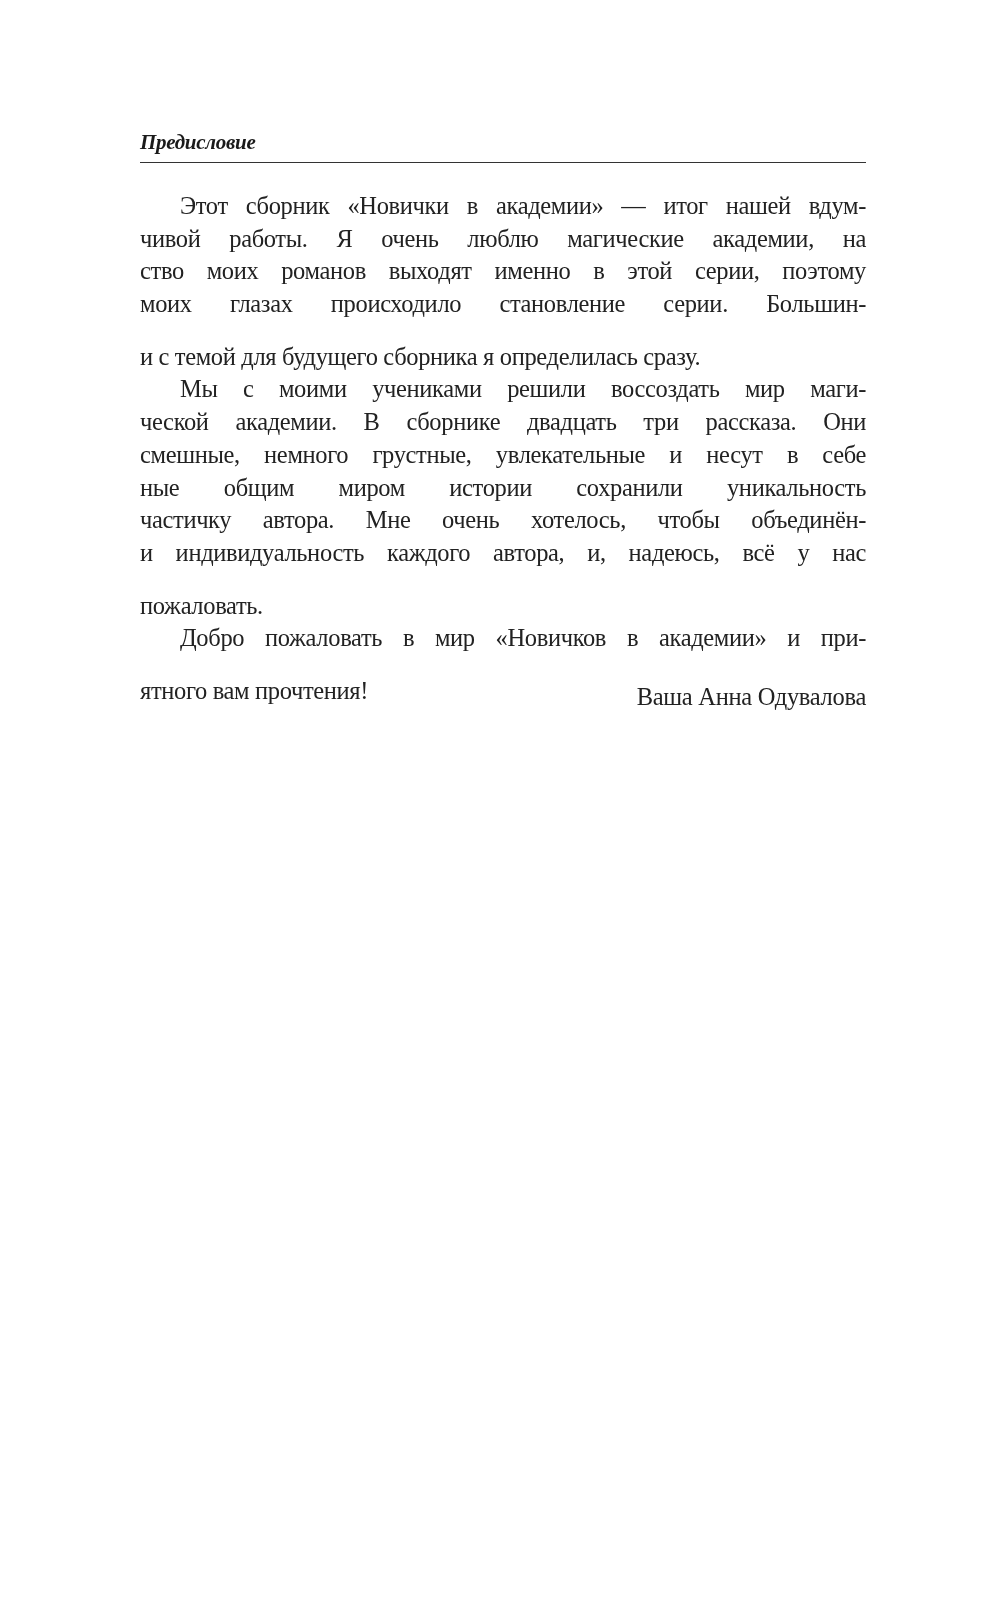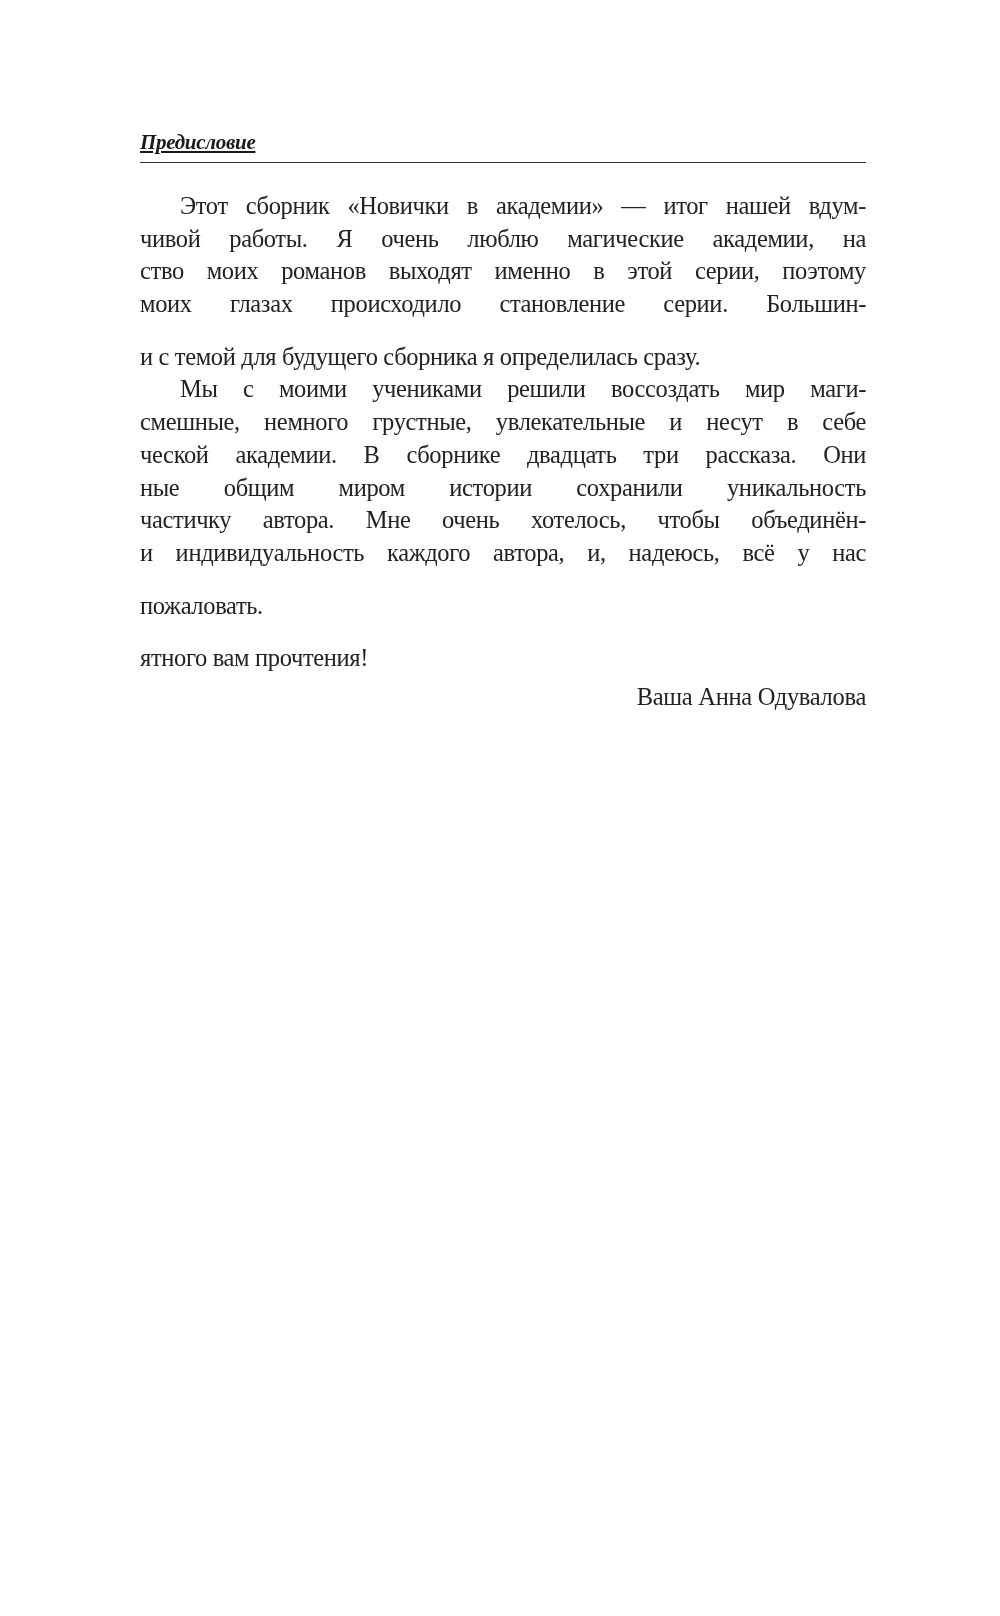--- a/index.html
+++ b/index.html
@@ -23,21 +23,20 @@
   }
   .running-head {
     position: absolute;
     top: 130px;
     left: 0;
     font-size: 21px;
     font-weight: bold;
     font-style: italic;
     color: #1a1a1a;
     letter-spacing: -0.3px;
-    text-decoration: underline;
   }
   .head-rule {
     position: absolute;
     top: 162px;
     left: 0;
     width: 726px;
     height: 0;
     border-top: 1.5px solid #333333;
   }
   .body-text {
@@ -81,24 +80,25 @@
 
   <div class="body-text">
 
     <span class="line indent">Этот сборник «Новички в академии» — итог нашей вдум-</span>
     <span class="line">чивой работы. Я очень люблю магические академии, на</span>
     <span class="line">ство моих романов выходят именно в этой серии, поэтому</span>
     <span class="line">моих глазах происходило становление серии. Большин-</span>
     <span class="line last">и с темой для будущего сборника я определилась сразу.</span>
 
     <span class="line indent">Мы с моими учениками решили воссоздать мир маги-</span>
+    <span class="line">ческой академии. В сборнике двадцать три рассказа. Они</span>
     <span class="line">смешные, немного грустные, увлекательные и несут в себе</span>
-    <span class="line">ческой академии. В сборнике двадцать три рассказа. Они</span>
     <span class="line">ные общим миром истории сохранили уникальность</span>
     <span class="line">частичку автора. Мне очень хотелось, чтобы объединён-</span>
     <span class="line">и индивидуальность каждого автора, и, надеюсь, всё у нас</span>
     <span class="line last">пожаловать.</span>
 
+    <span class="line indent">Добро пожаловать в мир «Новичков в академии» и при-</span>
     <span class="line last">ятного вам прочтения!</span>
   </div>
 
   <div class="signature">Ваша Анна Одувалова</div>
 </div>
 
 </body></html>

